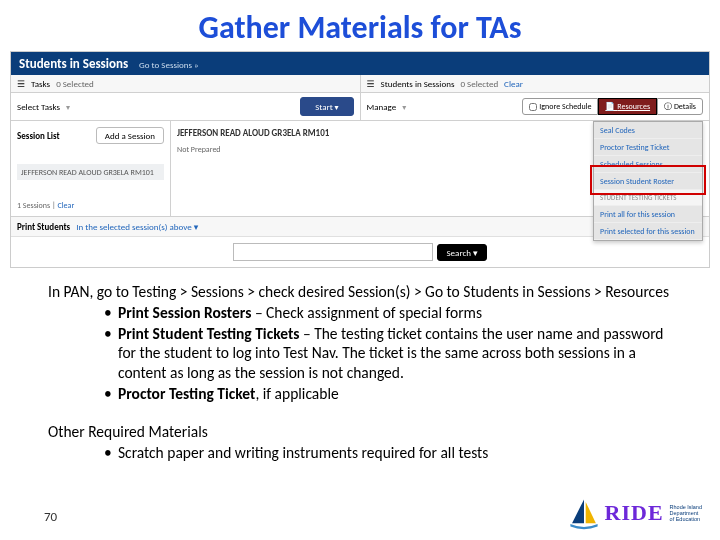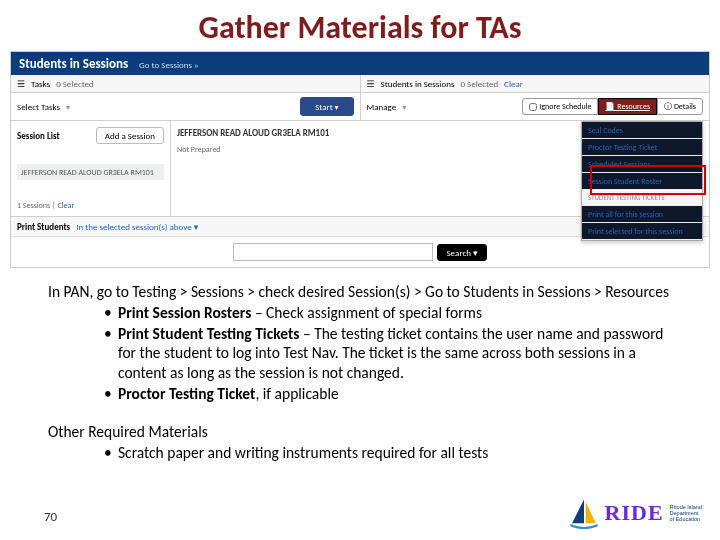--- a/index.html
+++ b/index.html
@@ -8,21 +8,21 @@
     height: 540px;
     font-family: Calibri, Arial, sans-serif;
     background: #fff;
     position: relative;
     overflow: hidden;
   }
   .slide-title {
     text-align: center;
     font-size: 32px;
     font-weight: 600;
-    color: #7f1d1d;
+    color: #1d4ed8;
     padding: 8px 0 4px 0;
   }
   .screenshot {
     margin: 0 10px;
     border: 1px solid #ccc;
     font-size: 9px;
     background: #fff;
   }
   .app-header {
     background: #0a3d7a;
@@ -142,22 +142,22 @@
     margin-bottom: 6px;
   }
   .not-prepared {
     font-size: 8px;
     color: #666;
   }
   .dropdown-menu {
     position: absolute;
     right: 6px;
     top: 0;
-    width: 122px;
-    background: #0f172a;
+    width: 110px;
+    background: #e5e5e5;
     border: 1px solid #aaa;
     box-shadow: 0 2px 4px rgba(0,0,0,.2);
     font-size: 8px;
   }
   .dropdown-menu .item {
     padding: 3px 6px;
     color: #2266bb;
     border-bottom: 1px solid #eee;
     cursor: pointer;
   }

